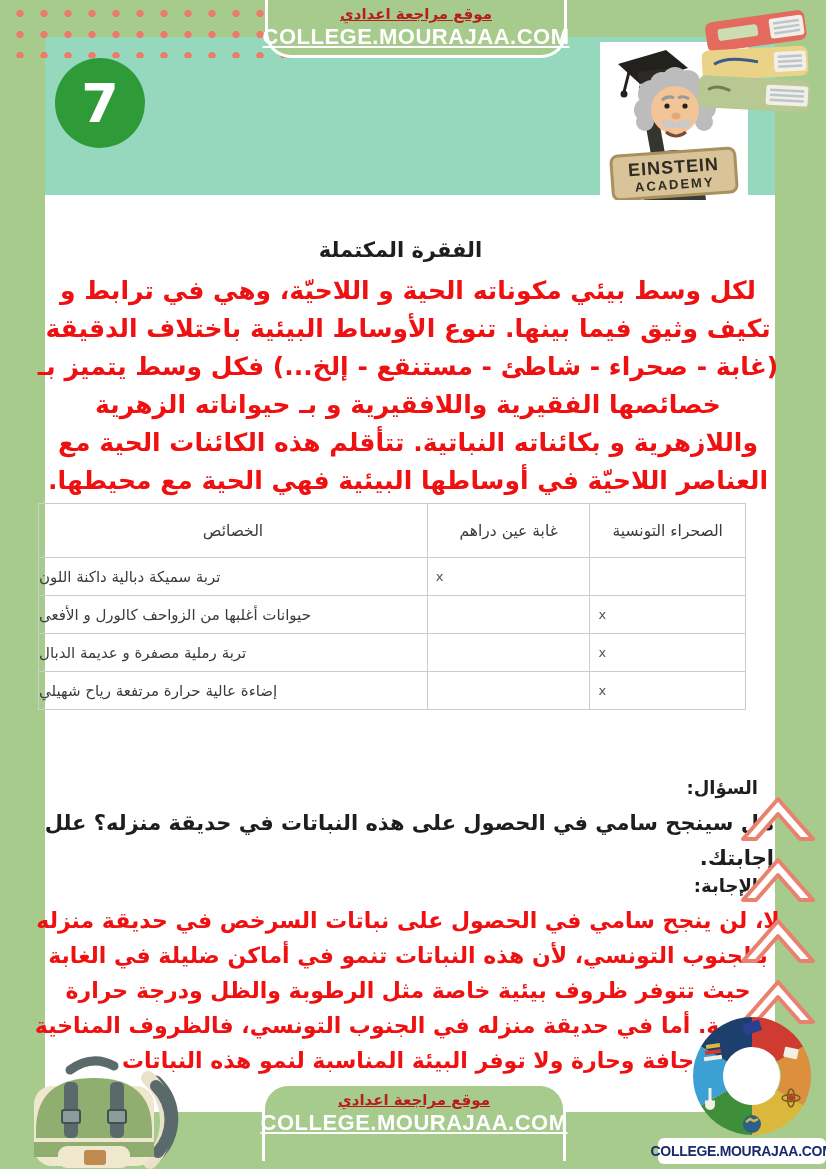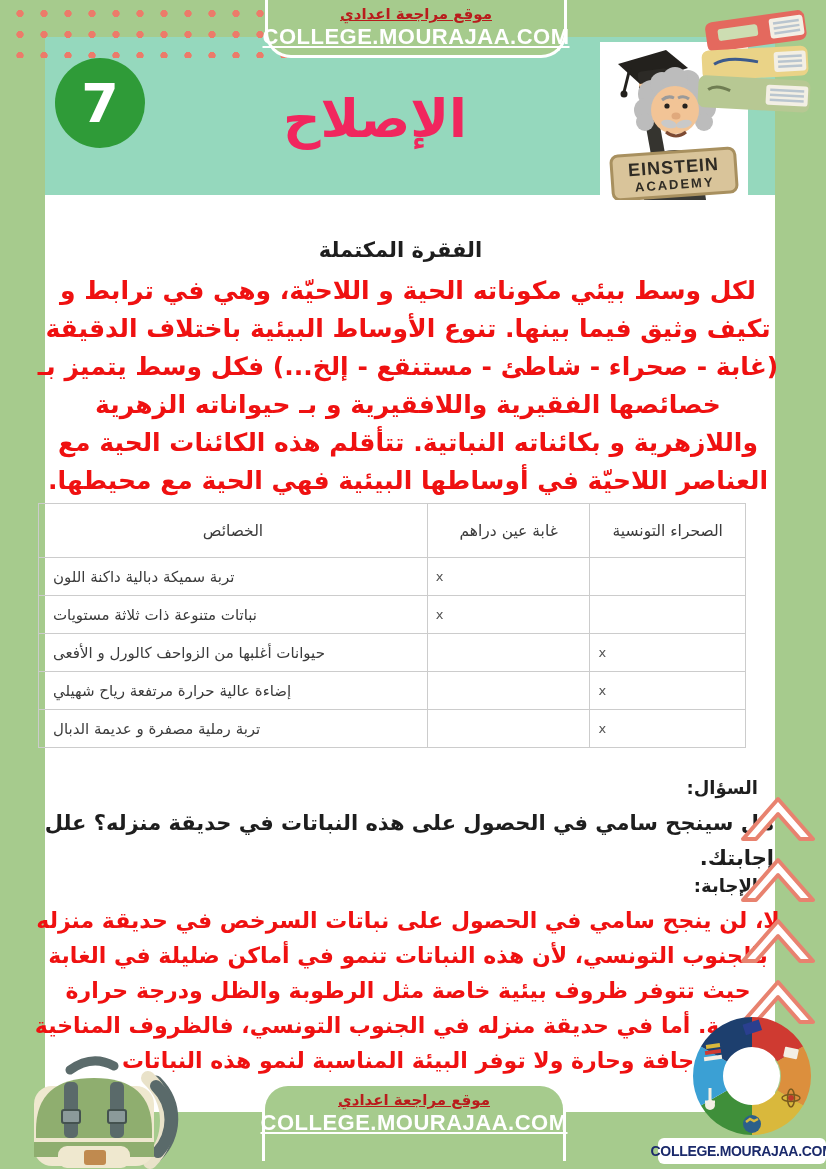--- a/index.html
+++ b/index.html
@@ -40,21 +40,21 @@
     color:#1e1e1e;font-size:21px;font-weight:bold;z-index:1;}
   .red-par{position:absolute;left:34px;top:272px;width:748px;direction:rtl;text-align:center;
     color:#ef1111;font-size:25px;font-weight:bold;line-height:38px;z-index:1;}
 
   
   .cmp-table{position:absolute;left:38px;top:503px;width:708px;border-collapse:collapse;z-index:1;
     font-size:15px;color:#3b3b3b;font-weight:normal;}
   .cmp-table th,.cmp-table td{border:1px solid #cccccc;}
   .cmp-table th{height:51px;text-align:center;font-weight:normal;font-size:15.5px;}
   .cmp-table td{height:35px;}
-  .char-cell{direction:rtl;text-align:left;white-space:nowrap;overflow:hidden;padding-left:14px;}
+  .char-cell{direction:rtl;text-align:left;white-space:nowrap;overflow:hidden;padding-left:0;}
   .mark-cell{text-align:left;padding-left:8px;color:#555;font-size:13px;}
   .col-char{width:55%;} .col-forest{width:23%;} .col-desert{width:22%;}
 
   
   .qa-label{position:absolute;width:720px;left:38px;direction:rtl;text-align:right;color:#1e1e1e;
     font-size:18px;font-weight:bold;z-index:1;}
   .q-label{top:777px;}
   .q-text{position:absolute;left:34px;top:806px;width:740px;direction:rtl;text-align:right;
     color:#1e1e1e;font-size:21px;font-weight:bold;line-height:35px;z-index:1;}
   .a-label{top:875px;}
@@ -78,21 +78,20 @@
 </head>
 <body>
 
 <div class="page">
 
   <div class="sheet">
     <div class="banner">
       <div class="num-circle">
         <span>7</span>
       </div>
-      <div class="doc-title">الإصلاح</div>
     </div>
   </div>
 
   <div class="band-top"></div>
   <div class="dots"></div>
   <div class="tab-top">
     <span class="site-ar">موقع مراجعة اعدادي</span>
     <span class="site-en">COLLEGE.MOURAJAA.COM</span>
   </div>
 
@@ -180,36 +179,31 @@
         <th>الصحراء التونسية</th>
       </tr>
     </thead>
     <tbody>
         <tr>
           <td class="char-cell">تربة سميكة دبالية داكنة اللون</td>
           <td class="mark-cell">x</td>
           <td class="mark-cell"></td>
         </tr>
         <tr>
-          <td class="char-cell">نباتات متنوعة ذات ثلاثة مستويات</td>
-          <td class="mark-cell">x</td>
-          <td class="mark-cell"></td>
-        </tr>
-        <tr>
           <td class="char-cell">حيوانات أغلبها من الزواحف كالورل و الأفعى</td>
           <td class="mark-cell"></td>
           <td class="mark-cell">x</td>
         </tr>
         <tr>
+          <td class="char-cell">تربة رملية مصفرة و عديمة الدبال</td>
+          <td class="mark-cell"></td>
+          <td class="mark-cell">x</td>
+        </tr>
+        <tr>
           <td class="char-cell">إضاءة عالية حرارة مرتفعة رياح شهيلي</td>
-          <td class="mark-cell"></td>
-          <td class="mark-cell">x</td>
-        </tr>
-        <tr>
-          <td class="char-cell">تربة رملية مصفرة و عديمة الدبال</td>
           <td class="mark-cell"></td>
           <td class="mark-cell">x</td>
         </tr>
       </tbody>
   </table>
 
   <div class="qa-label q-label">السؤال:</div>
   <div class="q-text">هل سينجح سامي في الحصول على هذه النباتات في حديقة منزله؟ علل إجابتك.</div>
   <div class="qa-label a-label">الإجابة:</div>
   <div class="answer-par">لا، لن ينجح سامي في الحصول على نباتات السرخص في حديقة منزله بالجنوب التونسي، لأن هذه النباتات تنمو في أماكن ضليلة في الغابة حيث تتوفر ظروف بيئية خاصة مثل الرطوبة والظل ودرجة حرارة مناسبة. أما في حديقة منزله في الجنوب التونسي، فالظروف المناخية جافة وحارة ولا توفر البيئة المناسبة لنمو هذه النباتات</div>

